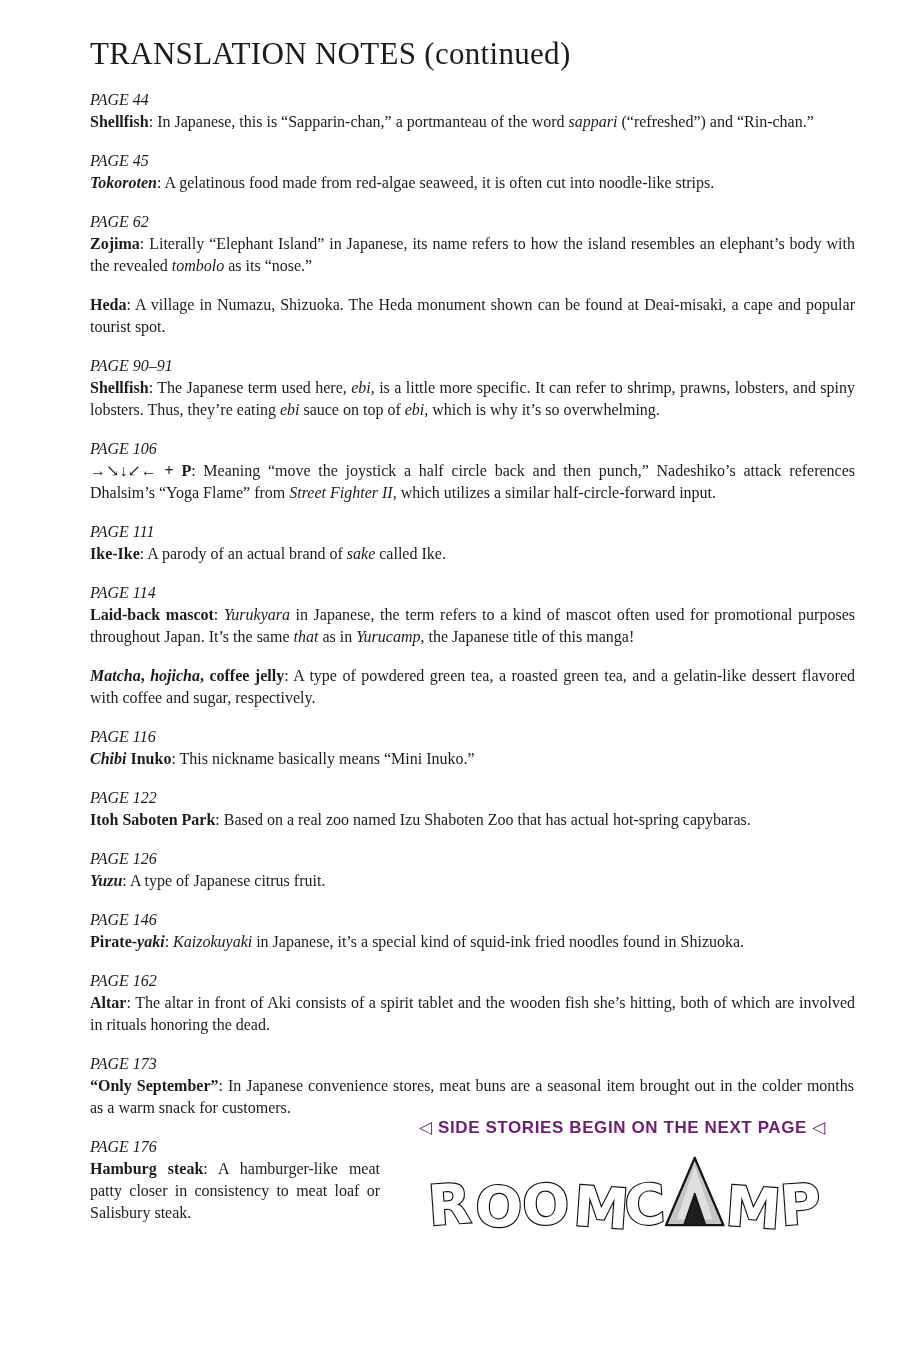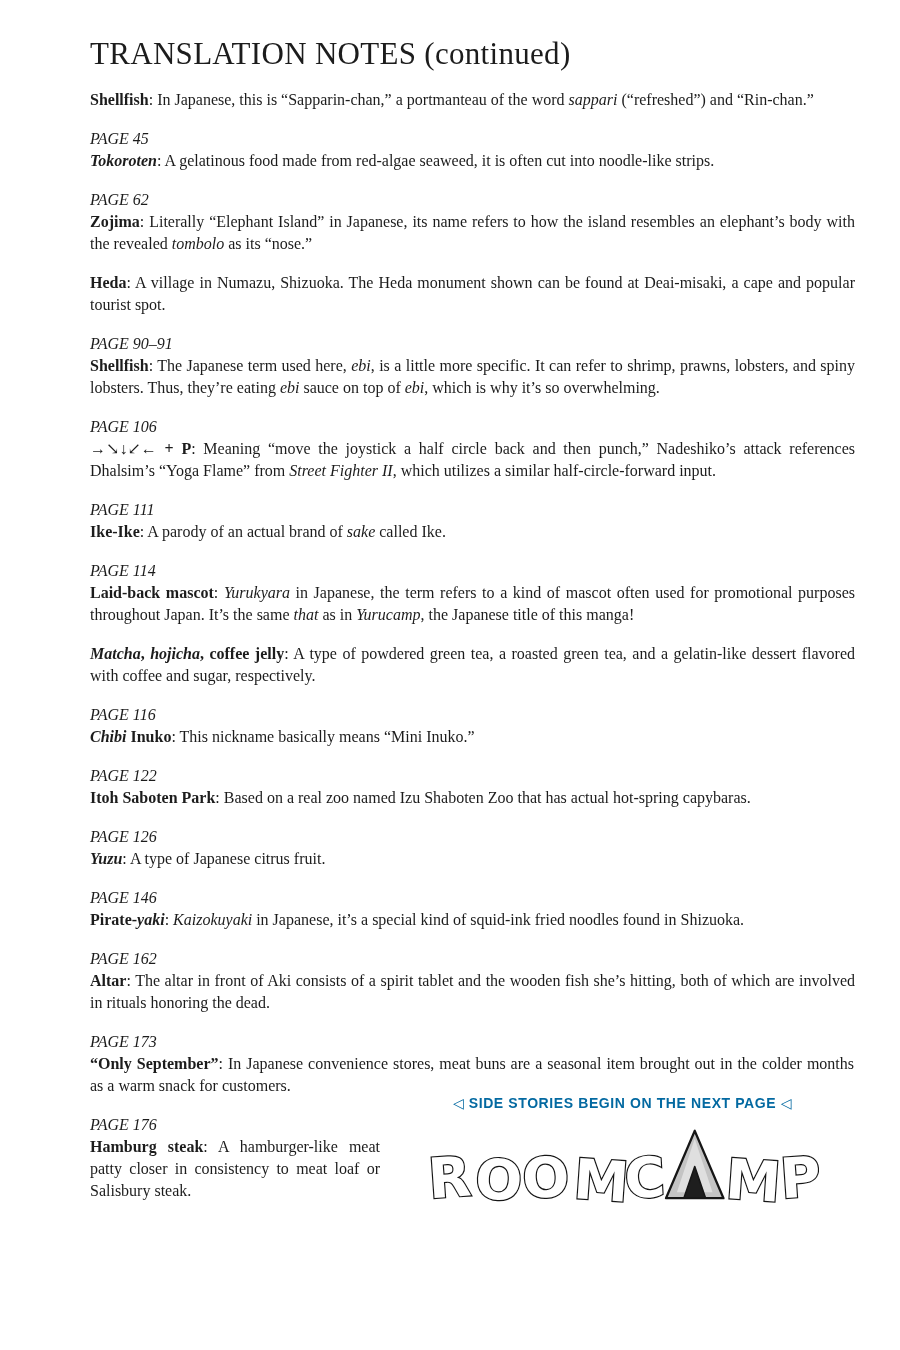--- a/index.html
+++ b/index.html
@@ -52,37 +52,38 @@
     float: right;
     clear: right;
     width: 475px;
     height: 146px;
     padding-left: 10px;
     text-align: center;
   }
   .side-note {
     font-family: "Liberation Sans", "DejaVu Sans", sans-serif;
     font-weight: 700;
-    font-size: 14px;
+    font-size: 17px;
     letter-spacing: 0.6px;
     white-space: nowrap;
-    color: #0369a1;
+    color: #701a75;
     margin: 2px 0 6px 0;
   }
   .logo-svg { display: block; margin: 0 auto; }
 </style>
 </head>
 <body>
 
 <div class="page">
 
   <h1 class="page-title">TRANSLATION NOTES (continued)</h1>
 
   <div class="entries">
       <div class="entry">
+        <p class="page-label">PAGE 44</p>
         <p class="note-text"><b>Shellfish</b>: In Japanese, this is “Sapparin-chan,” a portmanteau of the word <i>sappari</i> (“refreshed”) and “Rin-chan.”</p>
       </div>
       <div class="entry">
         <p class="page-label">PAGE 45</p>
         <p class="note-text"><b><i>Tokoroten</i></b>: A gelatinous food made from red-algae seaweed, it is often cut into noodle-like strips.</p>
       </div>
       <div class="entry">
         <p class="page-label">PAGE 62</p>
         <p class="note-text"><b>Zojima</b>: Literally “Elephant Island” in Japanese, its name refers to how the island resembles an elephant’s body with the revealed <i>tombolo</i> as its “nose.”</p>
       </div>

